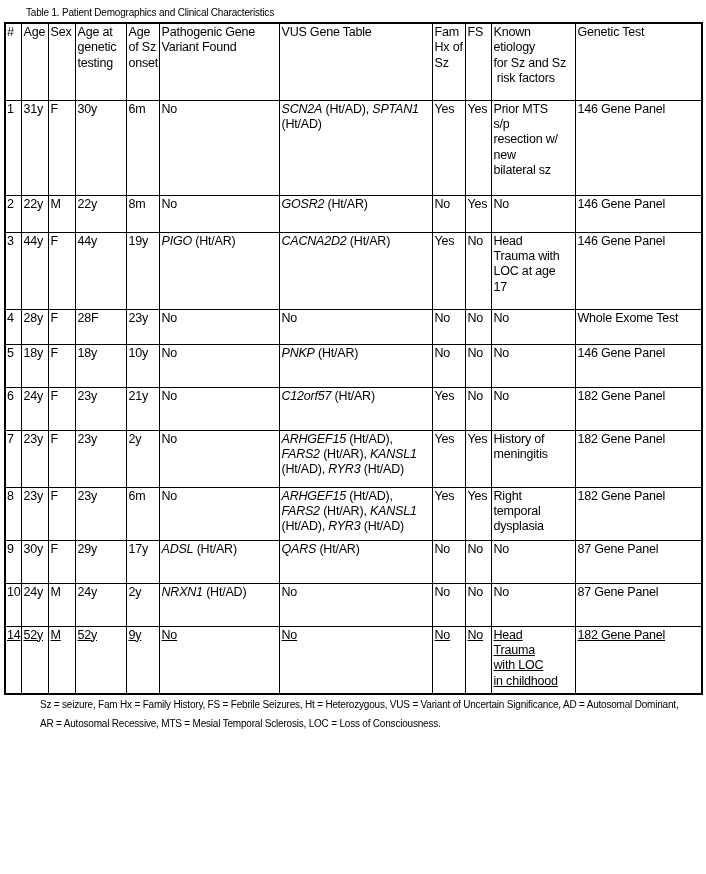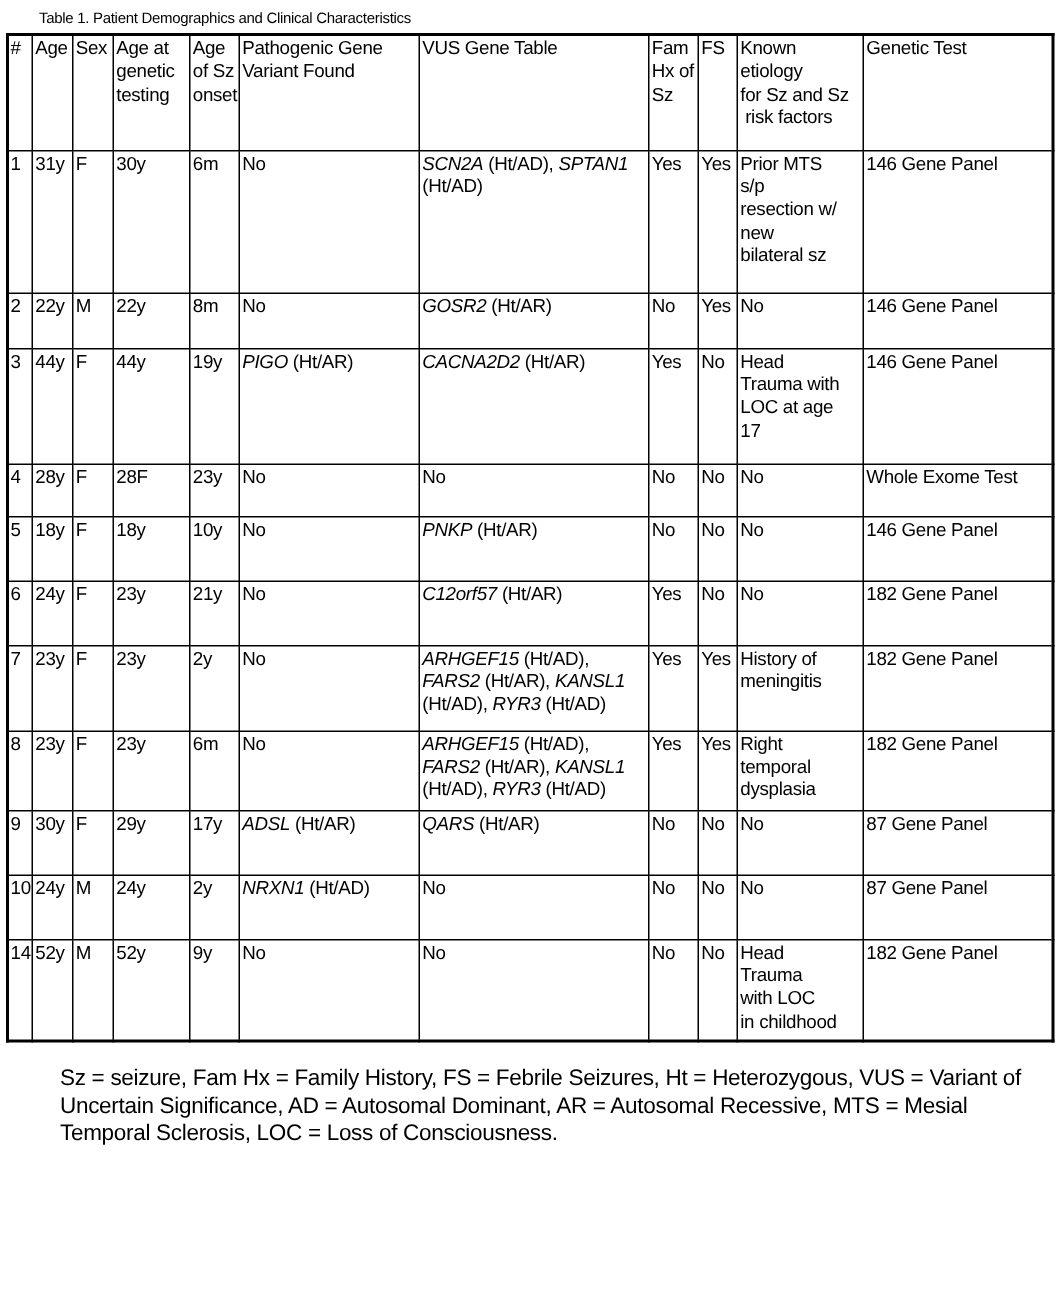--- a/index.html
+++ b/index.html
@@ -33,22 +33,22 @@
     font-weight: 400;
     font-size: 12.5px;
     line-height: 15.4px;
     padding: 1px 1px 0 2px;
     white-space: pre-wrap;
     overflow: hidden;
     letter-spacing: -0.2px;
   }
   table.demo-table td.col-0, table.demo-table th.col-0 { padding-left: 1px; padding-right: 0; }
   .footnote {
-    margin: 15px 14px 0 40px;
-    font-size: 15px;
+    margin: 1px 14px 0 40px;
+    font-size: 10px;
     line-height: 18.5px;
     letter-spacing: -0.2px;
   }
   i { }
 </style>
 </head>
 <body>
 
 <div class="title">Table 1. Patient Demographics and Clinical Characteristics</div>
 
@@ -225,21 +225,21 @@
         <td class="col-2">M</td>
         <td class="col-3">24y</td>
         <td class="col-4">2y</td>
         <td class="col-5"><i>NRXN1</i> (Ht/AD)</td>
         <td class="col-6">No</td>
         <td class="col-7">No</td>
         <td class="col-8">No</td>
         <td class="col-9">No</td>
         <td class="col-10">87 Gene Panel</td>
       </tr>
-      <tr style="height: 68px;">
+      <tr style="height: 68px; text-decoration: underline;">
         <td class="col-0">14</td>
         <td class="col-1">52y</td>
         <td class="col-2">M</td>
         <td class="col-3">52y</td>
         <td class="col-4">9y</td>
         <td class="col-5">No</td>
         <td class="col-6">No</td>
         <td class="col-7">No</td>
         <td class="col-8">No</td>
         <td class="col-9">Head

